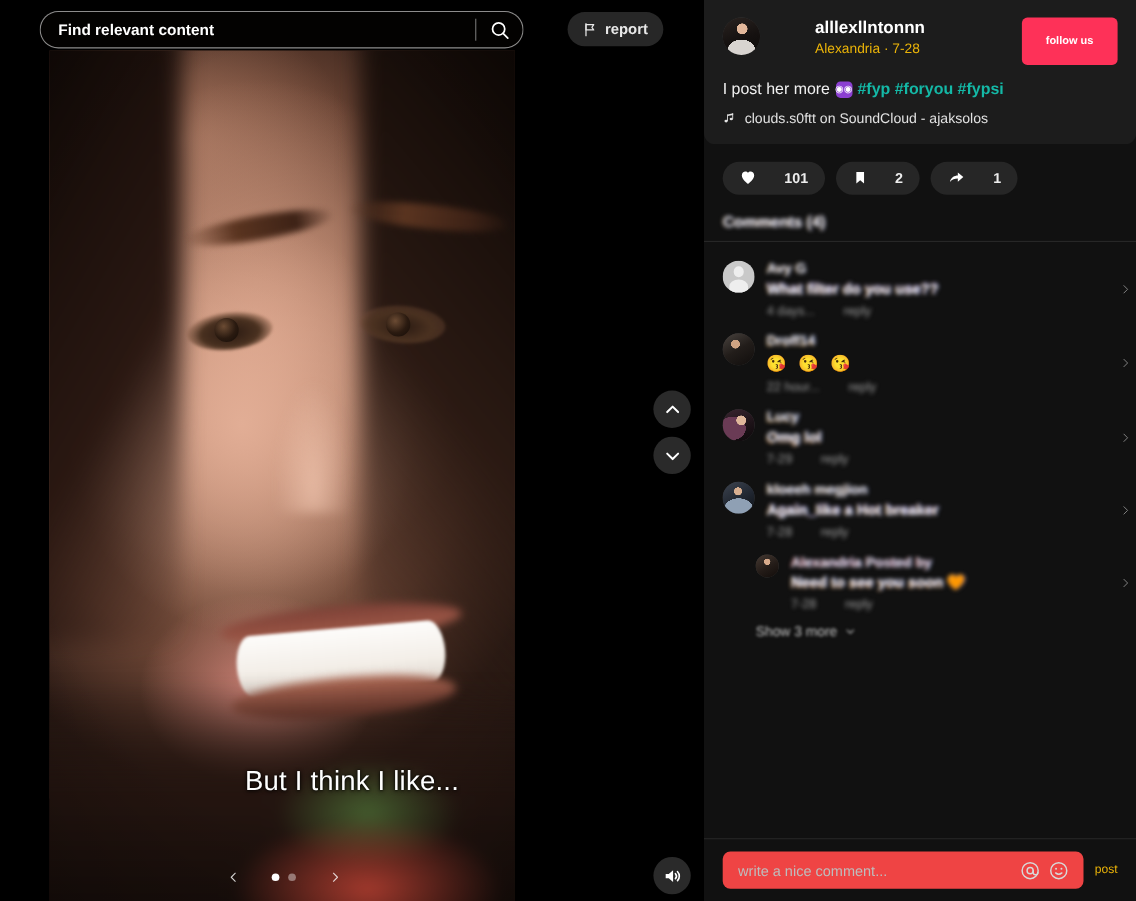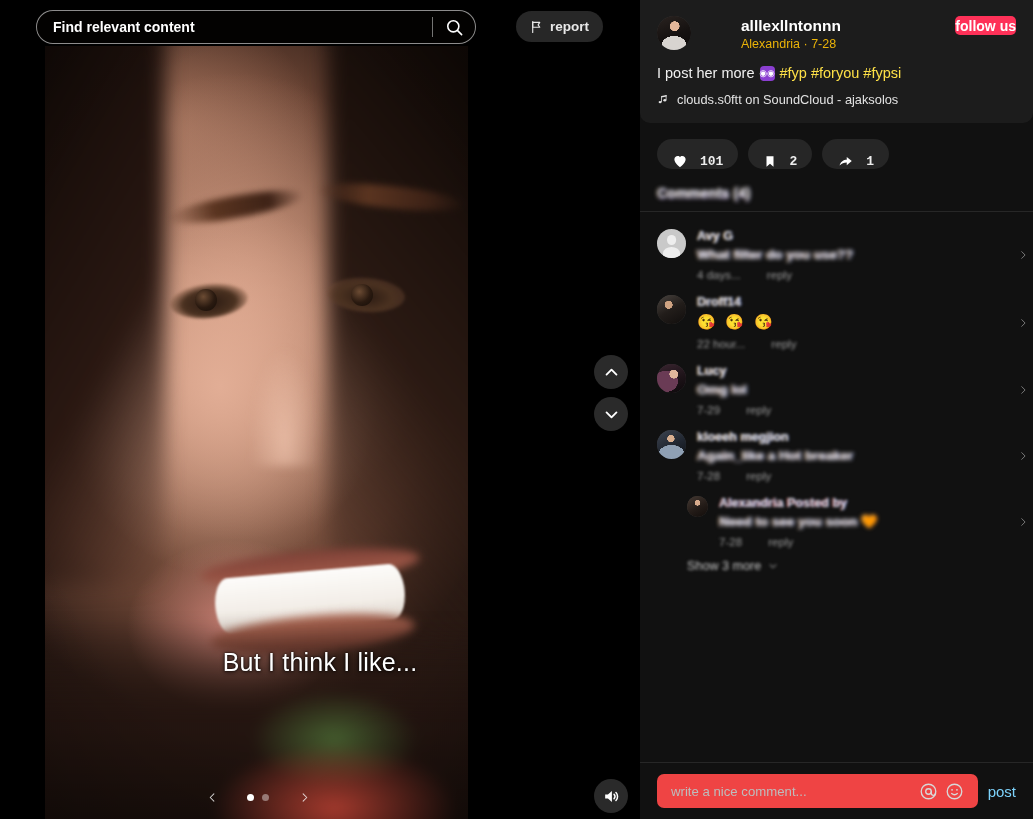--- a/index.html
+++ b/index.html
@@ -103,21 +103,21 @@
       linear-gradient(180deg, rgba(30,18,13,0) 0%, #241510 45%, #140c09 100%);
     filter: blur(6px);
   }
   .vm-vignette {
     position:absolute; inset:0;
     background: radial-gradient(ellipse 120% 100% at 50% 45%, rgba(0,0,0,0) 45%, rgba(0,0,0,.62) 100%);
   }
 
   .video-caption {
     position: absolute;
-    left: 0; right: 0; top: 648px;
+    left: 0; right: 0; top: 696px;
     text-align: center;
     color: #fff;
     font-size: 25px;
     font-weight: 400;
     letter-spacing: .2px;
     text-shadow: 0 1px 4px rgba(0,0,0,.85), 0 0 2px rgba(0,0,0,.9);
     font-family: "Liberation Sans", sans-serif;
   }
 
   
@@ -214,62 +214,62 @@
       radial-gradient(circle at 52% 30%, #e3b79a 0 16%, rgba(227,183,154,0) 17%),
       radial-gradient(ellipse 60% 45% at 50% 86%, #d8d4d0 0 60%, rgba(216,212,208,0) 61%),
       linear-gradient(160deg, #2a2320 0%, #151110 55%, #0c0a09 100%);
     filter: blur(.4px);
   }
   .pc-names { flex: 1; min-width: 0; padding-top: 1px; margin-left: 39px; }
   .pc-handle { color: #fff; font-size: 15.5px; font-weight: 700; line-height: 1.12; }
   .pc-sub { color: #eab308; font-size: 12.5px; font-weight: 400; margin-top: 3px; }
   .follow-btn {
     flex: 0 0 auto;
-    height: 19px; padding: 0 0;
+    height: 43px; padding: 0 22px;
     background: #fe3158; border: 0; border-radius: 5px;
-    color: #fff; font-size: 14px; font-weight: 700; cursor: pointer;
+    color: #fff; font-size: 10px; font-weight: 700; cursor: pointer;
     font-family: "Liberation Sans", sans-serif;
   }
 
   .pc-desc {
     margin-top: 13px;
     color: #f0f0f0; font-size: 14.5px; line-height: 1.3;
     display: flex; align-items: center; gap: 5px; flex-wrap: wrap;
   }
   .desc-emoji {
     display:inline-flex; align-items:center; justify-content:center;
     width: 15px; height: 15px; border-radius: 4px;
     background: #8b3fd1; font-size: 9px; color: #fff; line-height: 1;
   }
-  .tags { color: #fde047; font-weight: 400; }
+  .tags { color: #14b8a6; font-weight: 700; }
 
   .pc-music {
     margin-top: 9px;
     display: flex; align-items: center; gap: 8px;
     color: #e2e2e2; font-size: 12.8px;
   }
   .pc-loc { margin-top: 9px; display: flex; }
   .loc-chip {
     display: inline-flex; align-items: center; gap: 6px;
     background: transparent; padding: 0;
     color: #ededed; font-size: 12.8px; font-weight: 700;
   }
   .loc-pin {
     width: 15px; height: 15px; border-radius: 4px;
     background: #1fbf8f;
     display:flex; align-items:center; justify-content:center;
   }
 
   .stats-row { display: flex; gap: 10px; padding: 16px 17px 0 17px; }
   .stat-pill {
-    display: flex; align-items: flex-end; gap: 12px;
+    display: flex; align-items: center; gap: 25px;
     height: 30px; padding: 0 15px;
     background: #262626; border: 0; border-radius: 15px;
     color: #ededed; font-size: 13px; font-weight: 700; cursor: pointer;
-    font-family: Liberation Mono, monospace;
+    font-family: Liberation Sans, sans-serif;
   }
 
   .comments-head {
     padding: 16px 17px 10px 17px;
     color: #e8e8e8; font-size: 14px; font-weight: 700;
     filter: blur(2.1px);
     text-shadow: .5px 0 0 #6a7fd0, -.5px 0 0 #b07a3a, 0 .5px 0 #7a5fa0;
     user-select: none;
   }
   .divider { height: 1px; background: #272727; }
@@ -380,21 +380,21 @@
     font-family: "Liberation Sans", sans-serif;
   }
   .compose-input::placeholder { color: #bdbdbd; opacity: 1; }
   .ci-btn {
     width: 26px; height: 26px;
     background: none; border: 0; cursor: pointer;
     display:flex; align-items:center; justify-content:center;
   }
   .post-btn {
     background: none; border: 0; cursor: pointer;
-    color: #7dd3fc; font-size: 15px;
+    color: #eab308; font-size: 11px;
     font-family: "Liberation Sans", sans-serif;
   }
 </style>
 </head>
 <body>
 
 <div id="app">
 
   <div class="video-pane">
 

